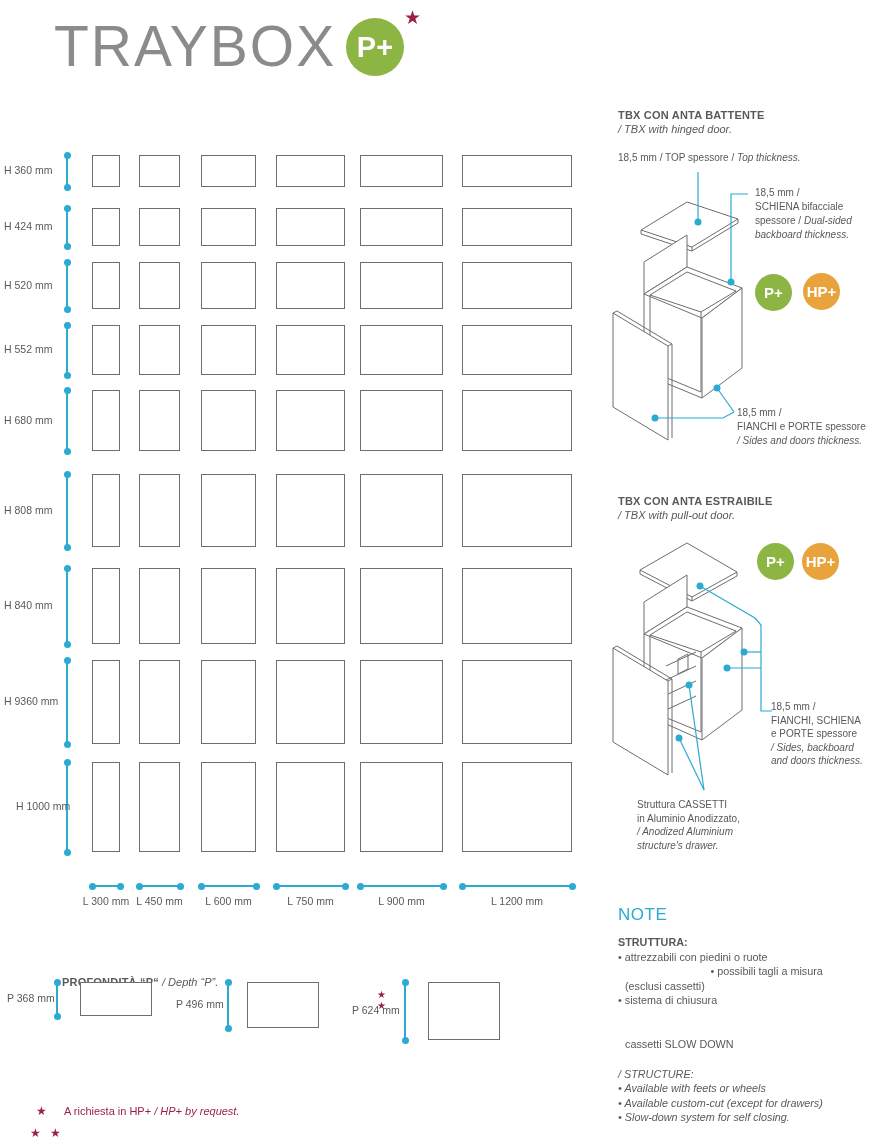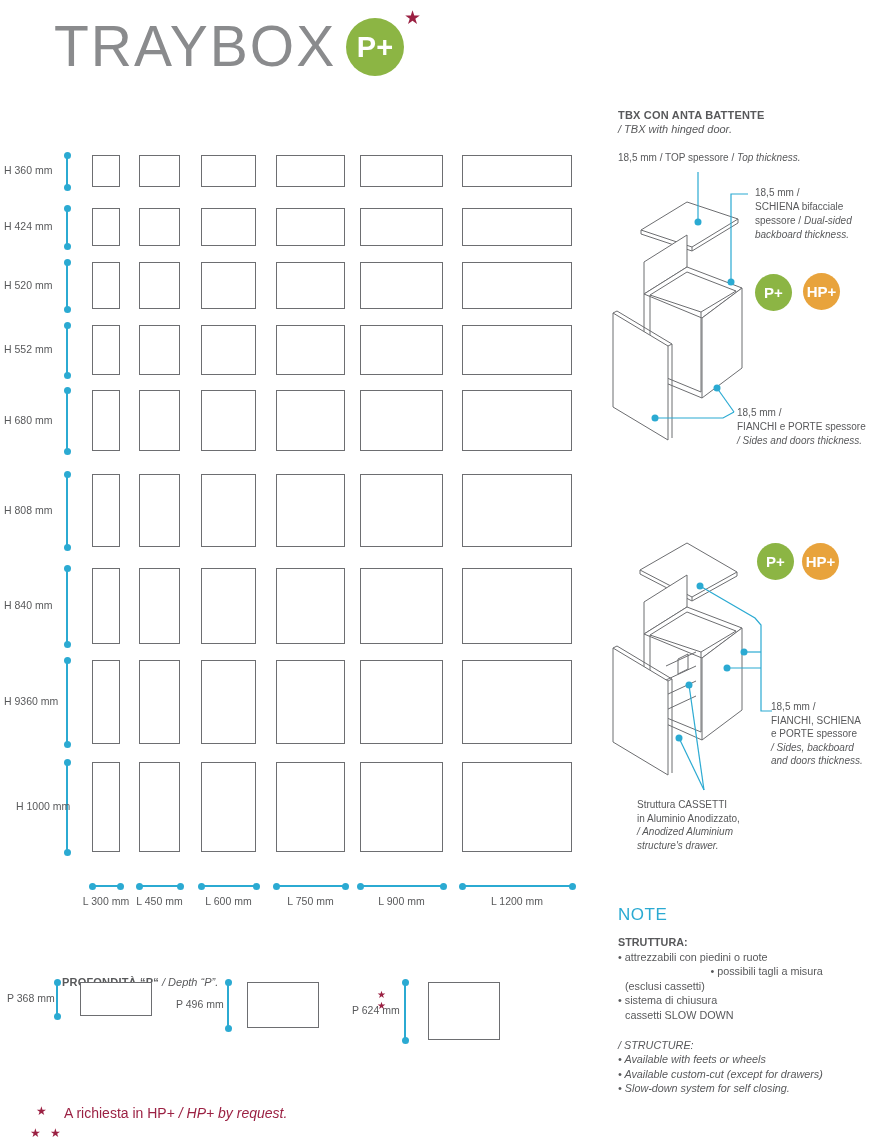--- a/index.html
+++ b/index.html
@@ -38,21 +38,21 @@
   .badge.green{background:var(--green);}
   .badge.orange{background:var(--orange);}
   .diag{position:absolute;}
   .gr{stroke:var(--linegray);stroke-width:1;stroke-linejoin:round;}
   .cy{stroke:var(--cyan);stroke-width:1.2;fill:none;}
   .cyf{fill:var(--cyan);stroke:none;}
   
   .note-title{font-size:17px;color:var(--cyan);letter-spacing:.5px;}
   .note-line{font-size:10.8px;line-height:14.6px;white-space:nowrap;}
   
-  .foot{font-size:14px;color:var(--maroon);white-space:nowrap;}
+  .foot{font-size:11px;color:var(--maroon);white-space:nowrap;}
   .fstar{font-size:12px;color:var(--maroon);letter-spacing:3px;white-space:nowrap;}
 </style>
 </head>
 <body>
 
 <div id="page">
 
   <div class="abs brand" style="left:54px;top:18px">TRAYBOX</div>
   <div class="abs badge-big" style="left:346px;top:18px">P+</div>
   <div class="abs star" style="left:404px;top:6px;font-size:19px">★</div>
@@ -240,20 +240,24 @@
       <div class="ln"><span class="it">backboard thickness.</span></div>
     </div>
   <div class="abs badge green" style="left:755px;top:274px">P+</div>
   <div class="abs badge orange" style="left:803px;top:273px">HP+</div>
   <div class="abs ann" style="left:737px;top:406px">
       <div class="ln"><span>18,5 mm /</span></div>
       <div class="ln"><span>FIANCHI e PORTE spessore</span></div>
       <div class="ln"><span class="it">/ Sides and doors thickness.</span></div>
     </div>
 
+  <div class="abs sec-head" style="left:618px;top:494px">
+    <div class="b">TBX CON ANTA ESTRAIBILE</div>
+    <div class="it">/ TBX with pull-out door.</div>
+  </div>
 
   <svg class="diag" style="left:608px;top:528px" width="175" height="278" viewBox="0 0 175 278">
     <g class="gr" fill="none">
       <polygon points="79,15 129,44 84,69 32,42" fill="#fff"></polygon>
       <polyline points="32,42 32,46 84,73 129,48 129,44"></polyline>
       <line x1="84" y1="69" x2="84" y2="73"></line>
       <polygon points="36,74 79,47 79,79 36,106" fill="#fff"></polygon>
       <polygon points="36,106 79,79 134,100 94,130" fill="#fff"></polygon>
       <polygon points="42,107 79,84 128,103 93,124" fill="none"></polygon>
       <polygon points="94,130 134,100 134,182 94,212" fill="#fff"></polygon>
@@ -302,21 +306,21 @@
     </div>
 
   <div class="abs" style="left:618px;top:905px">
     <div class="note-title">NOTE</div>
     <div class="note-line b" style="margin-top:10px">STRUTTURA:</div>
     <div id="note-it">
         <div class="note-line" style="padding-left: 0px;">• attrezzabili con piedini o ruote</div>
         <div class="note-line" style="padding-left: 0px; text-align: right;">• possibili tagli a misura</div>
         <div class="note-line" style="padding-left: 7px;">(esclusi cassetti)</div>
         <div class="note-line" style="padding-left: 0px;">• sistema di chiusura</div>
-        <div class="note-line" style="padding-left: 7px;">cassetti SLOW DOWN</div>
+        <div class="note-line" style="padding-left: 7px; margin-top: 29px;">cassetti SLOW DOWN</div>
       </div>
     <div class="note-line it" style="margin-top:15px">/ STRUCTURE:</div>
     <div id="note-en" class="it">
         <div class="note-line it" style="padding-left: 0px;">• Available with feets or wheels</div>
         <div class="note-line it" style="padding-left: 0px;">• Available custom-cut (except for drawers)</div>
         <div class="note-line it" style="padding-left: 0px;">• Slow-down system for self closing.</div>
       </div>
   </div>
 
   <div class="abs fstar" style="left:36px;top:1104px">★</div>

